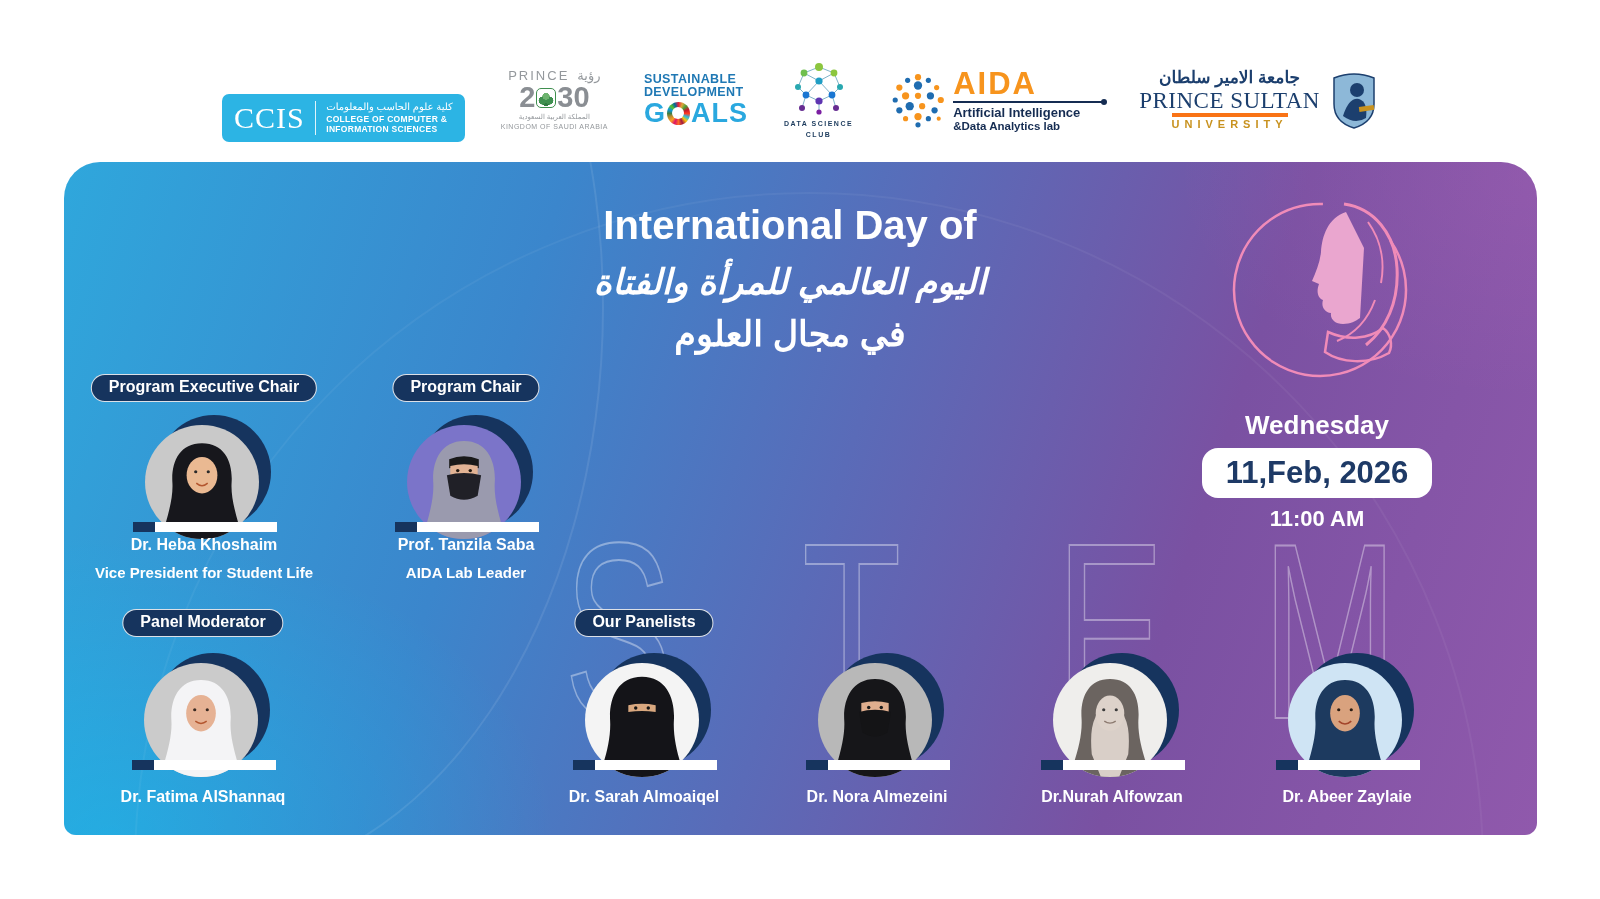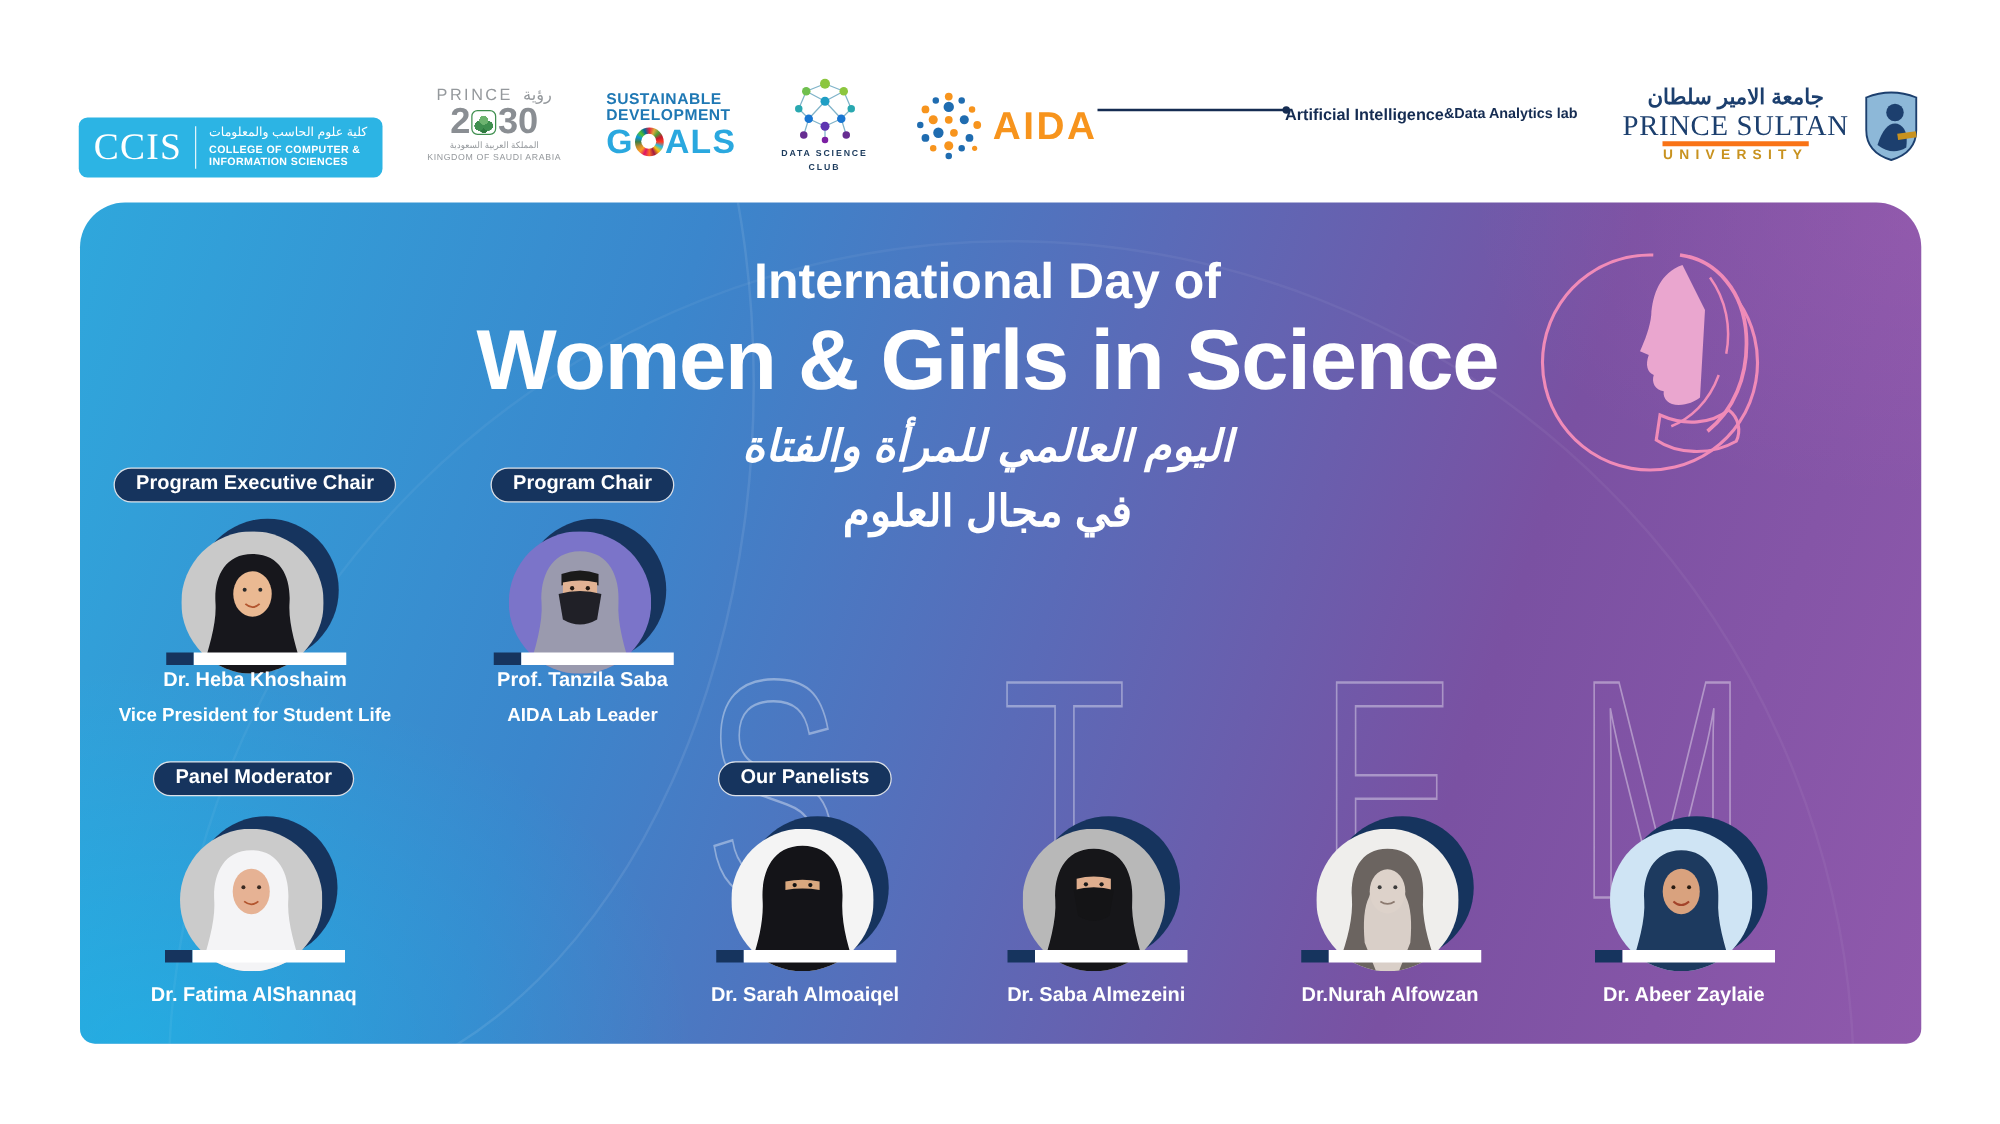--- a/index.html
+++ b/index.html
@@ -33,21 +33,21 @@
   .sdg-l { font-size:12.5px; font-weight:bold; color:#1f78b4; letter-spacing:.4px; }
   .sdg-goals { display:flex; align-items:center; font-size:27px; font-weight:bold; color:#2AA8DF; letter-spacing:1px; }
   .sdg-wheel { width:23px; height:23px; border-radius:50%; margin:0 1px; position:relative;
      background:conic-gradient(#e5243b,#dda63a,#4c9f38,#c5192d,#ff3a21,#26bde2,#fcc30b,#a21942,#fd6925,#dd1367,#fd9d24,#bf8b2e,#3f7e44,#0a97d9,#56c02b,#00689d,#e5243b); }
   .sdg-wheel::after { content:""; position:absolute; inset:5.5px; border-radius:50%; background:#fff; }
 
   .dsc { display:flex; flex-direction:column; align-items:center; gap:3px; }
   .dsc-text { font-size:7px; font-weight:bold; color:#1b3a5c; letter-spacing:1.5px; text-align:center; line-height:1.5; }
 
   .aida { display:flex; align-items:center; gap:6px; }
-  .aida-col { display:flex; flex-direction:row; align-items:flex-start; }
+  .aida-col { display:flex; flex-direction:column; align-items:flex-start; }
   .aida-abbr { font-size:31px; font-weight:bold; color:#F7941D; letter-spacing:2px; line-height:1; }
   .aida-rule { width:150px; height:2px; background:#152c52; margin:2px 0 3px; position:relative; }
   .aida-rule::after { content:""; position:absolute; right:-4px; top:-2px; width:6px; height:6px; border-radius:50%; background:#152c52; }
   .aida-l1 { font-size:13px; font-weight:bold; color:#152c52; line-height:1.15; }
   .aida-l2 { font-size:11.5px; font-weight:bold; color:#152c52; }
 
   .psu { display:flex; align-items:center; gap:10px; }
   .psu-col { display:flex; flex-direction:column; align-items:center; line-height:1.1; }
   .psu-ar { font-size:17px; font-weight:bold; color:#1C3F6E; }
   .psu-en1 { font-family:"Liberation Serif", serif; font-size:23px; color:#1C3F6E; letter-spacing:.5px; }
@@ -222,34 +222,38 @@
   <div class="curve-a"></div>
   <div class="curve-b"></div>
 
   <div class="stem-letter stem-s">S</div>
   <div class="stem-letter stem-t">T</div>
   <div class="stem-letter stem-e">E</div>
   <div class="stem-letter stem-m">M</div>
 
   <div class="title-block">
     <div class="title-1">International Day of</div>
-    <div class="title-2">Women &amp; Girls in Science</div>
     <div class="title-ar first">اليوم العالمي للمرأة والفتاة</div>
     <div class="title-ar">في مجال العلوم</div>
   </div>
 
   <svg class="illu" viewBox="0 0 190 205">
     <circle cx="92" cy="108" r="86" fill="none" stroke="#F08BB8" stroke-width="2.5" stroke-dasharray="460 80" transform="rotate(-35 92 108)"></circle>
     <path d="M118,30 C100,36 94,54 93,70 C92,80 88,90 84,99 L91,102 C88,110 90,116 95,118 C93,124 96,130 103,131 C102,137 107,142 115,142 C122,142 128,139 132,136 L136,66 Z" fill="#EAA6CF"></path>
     <path d="M116,22 C146,26 167,52 169,86 C171,120 158,147 138,163" fill="none" stroke="#F08BB8" stroke-width="3"></path>
     <path d="M140,40 C153,58 157,80 153,101" fill="none" stroke="#F08BB8" stroke-width="2"></path>
     <path d="M147,118 C139,140 124,153 109,159" fill="none" stroke="#F08BB8" stroke-width="2"></path>
     <path d="M100,150 C120,159 141,157 155,146 C163,152 165,163 161,171 C140,183 113,181 97,170 Z" fill="none" stroke="#F08BB8" stroke-width="2.5"></path>
   </svg>
 
+  <div class="date-block">
+    <div class="date-day">Wednesday</div>
+    <div class="date-pill">11,Feb, 2026</div>
+    <div class="date-time">11:00 AM</div>
+  </div>
 
   <div class="speaker row1 sp-heba">
     <div class="badge">Program Executive Chair</div>
     <div class="avatar-wrap">
       <div class="arc"></div>
       <svg class="avatar" viewBox="0 0 100 100">
         <defs>
             <clipPath id="cpA">
               <circle cx="50" cy="50" r="50"></circle>
             </clipPath>
@@ -370,21 +374,21 @@
           <circle cx="44.5" cy="39" r="1.5" fill="#1a1a1a"></circle>
             <circle cx="55.5" cy="39" r="1.5" fill="#1a1a1a"></circle>
           <path d="M36,43 Q50,39 64,43 L61,61 Q50,68 39,61 Z" fill="#141416"></path>
         </g>
       </svg>
       <div class="uline">
           <span class="notch"></span>
           <span class="ubar"></span>
         </div>
     </div>
-    <div class="name">Dr. Saba Almezeini</div>
+    <div class="name">Dr. Nora Almezeini</div>
   </div>
 
   <div class="speaker row2 sp-nurah">
     <div class="avatar-wrap">
       <div class="arc"></div>
       <svg class="avatar" viewBox="0 0 100 100">
         <defs>
             <clipPath id="cpF">
               <circle cx="50" cy="50" r="50"></circle>
             </clipPath>

